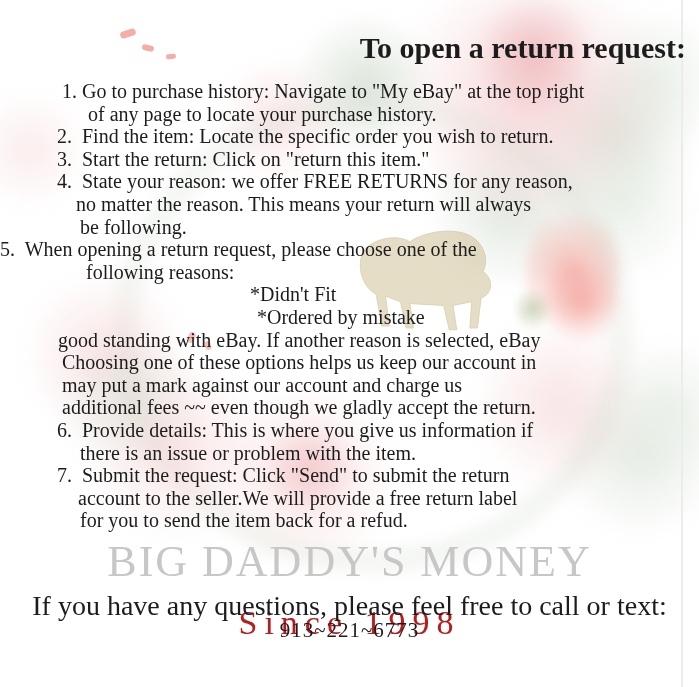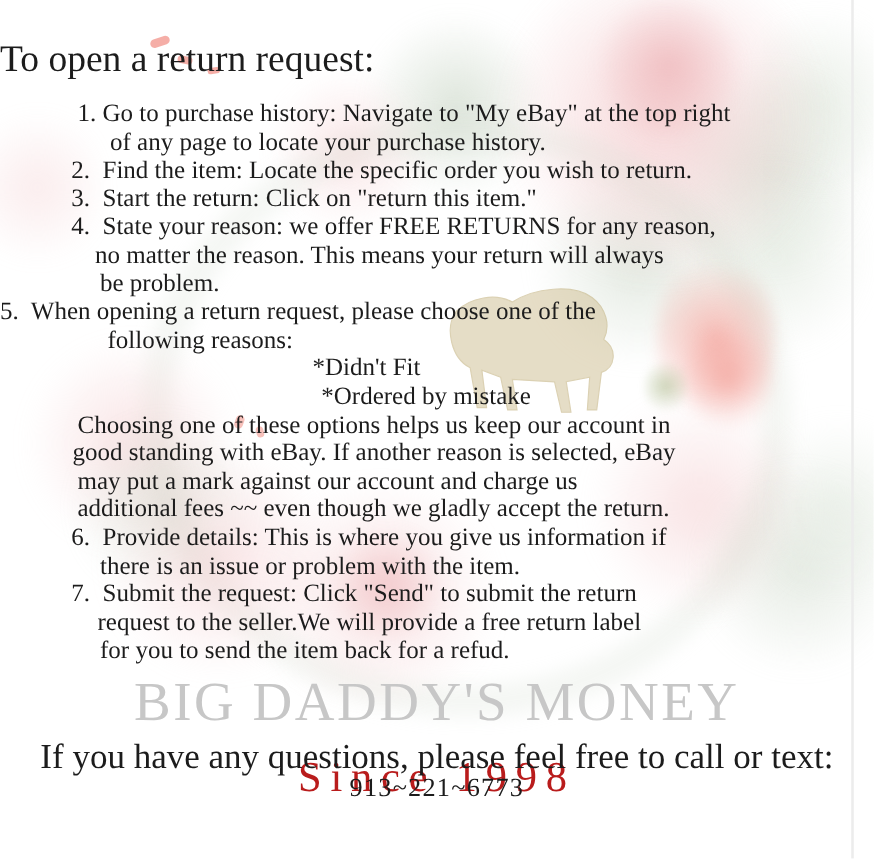--- a/index.html
+++ b/index.html
@@ -29,21 +29,21 @@
   .edge-line{position:absolute;left:681px;top:0;width:2px;height:687px;background:var(--edge_line,#ececec);}
   .deer{position:absolute;left:348px;top:212px;opacity:.5;}
   
   .wm{position:absolute;left:0;right:0;text-align:center;z-index:2;color:var(--watermark_gray,#c7c7c7);pointer-events:none;}
   .wm-brand{top:540px;font-size:44px;line-height:1;letter-spacing:2px;}
   .wm-since{top:606px;font-size:34px;line-height:1;letter-spacing:7px;color:#b91c1c;}
   
   .content{position:absolute;inset:0;z-index:3;}
   .title{
     position:absolute;top:30px;left:0;width:686px;
-    text-align:left;font-size:30px;font-weight:400;line-height:1.2;
+    text-align:right;font-size:30px;font-weight:700;line-height:1.2;
   }
   .lines{position:absolute;top:80px;left:0;width:699px;}
   .line{font-size:20px;line-height:22.6px;white-space:pre;}
   .footer{position:absolute;top:594px;left:0;width:699px;text-align:center;}
   .footer .note{font-size:28px;line-height:24px;}
   .footer .phone{font-size:21px;line-height:24px;letter-spacing:1px;}
 </style>
 </head>
 <body>
 
@@ -97,33 +97,33 @@
   <div class="content">
     <div class="title">To open a return request:</div>
 
     <div class="lines">
       <div class="line" style="margin-left:62px">1. Go to purchase history: Navigate to "My eBay" at the top right</div>
       <div class="line" style="margin-left:88px">of any page to locate your purchase history.</div>
       <div class="line" style="margin-left:57px">2.  Find the item: Locate the specific order you wish to return.</div>
       <div class="line" style="margin-left:57px">3.  Start the return: Click on "return this item."</div>
       <div class="line" style="margin-left:57px">4.  State your reason: we offer FREE RETURNS for any reason,</div>
       <div class="line" style="margin-left:76px">no matter the reason. This means your return will always</div>
-      <div class="line" style="margin-left:80px">be problem.</div>
+      <div class="line" style="margin-left:80px">be following.</div>
       <div class="line" style="">5.  When opening a return request, please choose one of the</div>
       <div class="line" style="margin-left:86px">following reasons:</div>
       <div class="line" style="margin-left:250px">*Didn't Fit</div>
       <div class="line" style="margin-left:257px">*Ordered by mistake</div>
+      <div class="line" style="margin-left:58px">good standing with eBay. If another reason is selected, eBay</div>
       <div class="line" style="margin-left:62px">Choosing one of these options helps us keep our account in</div>
-      <div class="line" style="margin-left:58px">good standing with eBay. If another reason is selected, eBay</div>
       <div class="line" style="margin-left:62px">may put a mark against our account and charge us</div>
       <div class="line" style="margin-left:62px">additional fees ~~ even though we gladly accept the return.</div>
       <div class="line" style="margin-left:57px">6.  Provide details: This is where you give us information if</div>
       <div class="line" style="margin-left:80px">there is an issue or problem with the item.</div>
       <div class="line" style="margin-left:57px">7.  Submit the request: Click "Send" to submit the return</div>
-      <div class="line" style="margin-left:78px">request to the seller.We will provide a free return label</div>
+      <div class="line" style="margin-left:78px">account to the seller.We will provide a free return label</div>
       <div class="line" style="margin-left:80px">for you to send the item back for a refud.</div>
     </div>
 
     <div class="footer">
       <div class="note">If you have any questions, please feel free to call or text:</div>
       <div class="phone">913~221~6773</div>
     </div>
   </div>
 
 </div>

